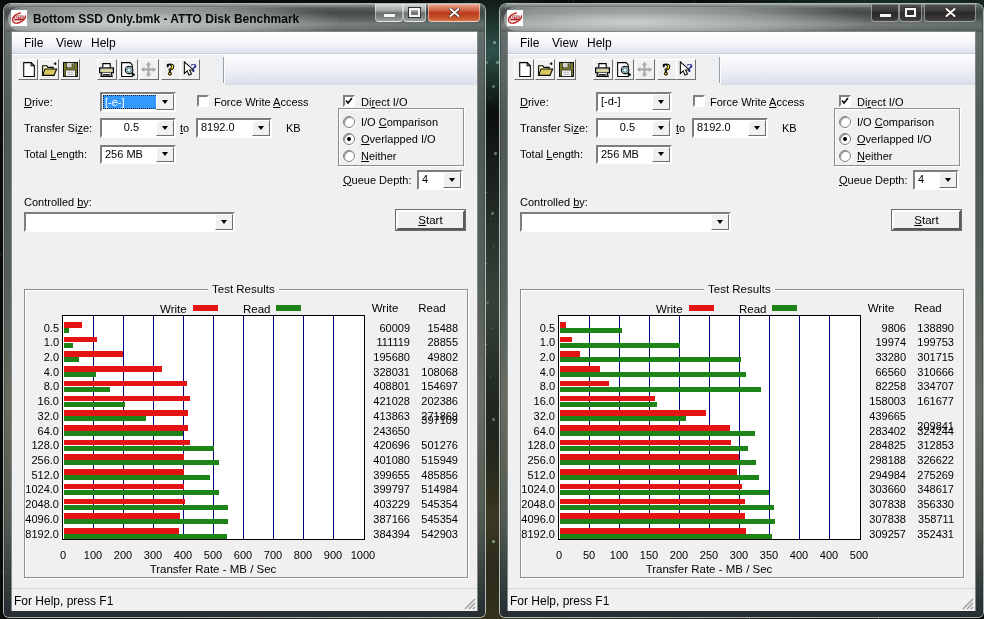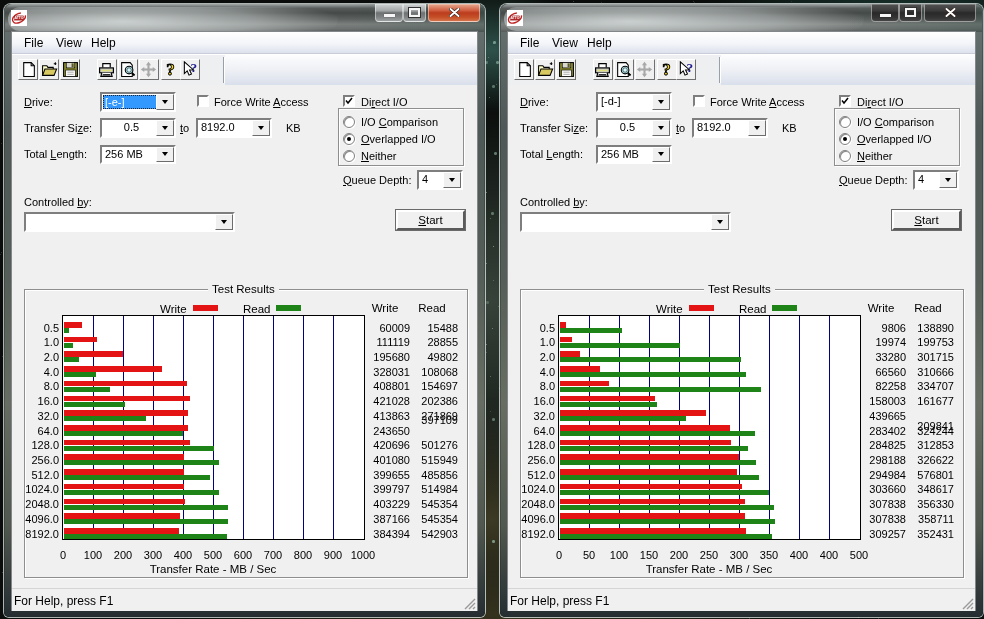--- a/index.html
+++ b/index.html
@@ -80,20 +80,21 @@
 
 <div class="win act" style="left:4px;width:481px">
   <div class="tbar"></div>
   <div class="tglow"></div>
   <div class="ticon"><svg width="16" height="16" viewBox="0 0 16 16">
 <rect x="0" y="0" width="16" height="16" fill="#ffffff"></rect>
 <path d="M14.44 5.44 A 7 4.4 -28 1 1 9.86 2.93" fill="none" stroke="#c02020" stroke-width="1.4"></path>
 <rect x="3.6" y="5.9" width="8.8" height="4.2" fill="#b62a2a" stroke="#8e1616" stroke-width="0.5"></rect>
 <text x="8" y="9.3" font-size="3.4" font-family="Liberation Sans" fill="#fff" text-anchor="middle" font-weight="bold">ATTO</text>
 </svg></div>
+  <div class="ttext">Bottom SSD Only.bmk - ATTO Disk Benchmark</div>
   <div class="wbtn bmm-a" style="right:82px;width:26px">
       <div class="gmin"></div>
     </div>
   <div class="wbtn bmm-a" style="right:59px;width:21px">
       <div class="gmax"></div>
     </div>
   <div class="wbtn bclose-a" style="right:5px;width:50px">
       <svg width="11" height="9" viewBox="0 0 11 9">
         <path d="M1.5 1l8 7M9.5 1l-8 7" stroke="#30201a" stroke-width="3.2" stroke-linecap="round"></path>
         <path d="M1.5 1l8 7M9.5 1l-8 7" stroke="#ffffff" stroke-width="1.9" stroke-linecap="round"></path>
@@ -576,21 +577,21 @@
     <div class="ncol nr" style="top:391.1px">161677</div>
     <div class="ncol nw" style="top:405.8px">439665</div>
     <div class="ncol nr" style="top:416px">209841</div>
     <div class="ncol nw" style="top:420.5px">283402</div>
     <div class="ncol nr" style="top:420.5px">324244</div>
     <div class="ncol nw" style="top:435.2px">284825</div>
     <div class="ncol nr" style="top:435.2px">312853</div>
     <div class="ncol nw" style="top:449.9px">298188</div>
     <div class="ncol nr" style="top:449.9px">326622</div>
     <div class="ncol nw" style="top:464.6px">294984</div>
-    <div class="ncol nr" style="top:464.6px">576801</div>
+    <div class="ncol nr" style="top:464.6px">275269</div>
     <div class="ncol nw" style="top:479.4px">303660</div>
     <div class="ncol nr" style="top:479.4px">348617</div>
     <div class="ncol nw" style="top:494.1px">307838</div>
     <div class="ncol nr" style="top:494.1px">356330</div>
     <div class="ncol nw" style="top:508.8px">307838</div>
     <div class="ncol nr" style="top:508.8px">358711</div>
     <div class="ncol nw" style="top:523.5px">309257</div>
     <div class="ncol nr" style="top:523.5px">352431</div>
   <div class="xlab" style="left:39px">0</div>
     <div class="xlab" style="left:69px">50</div>

